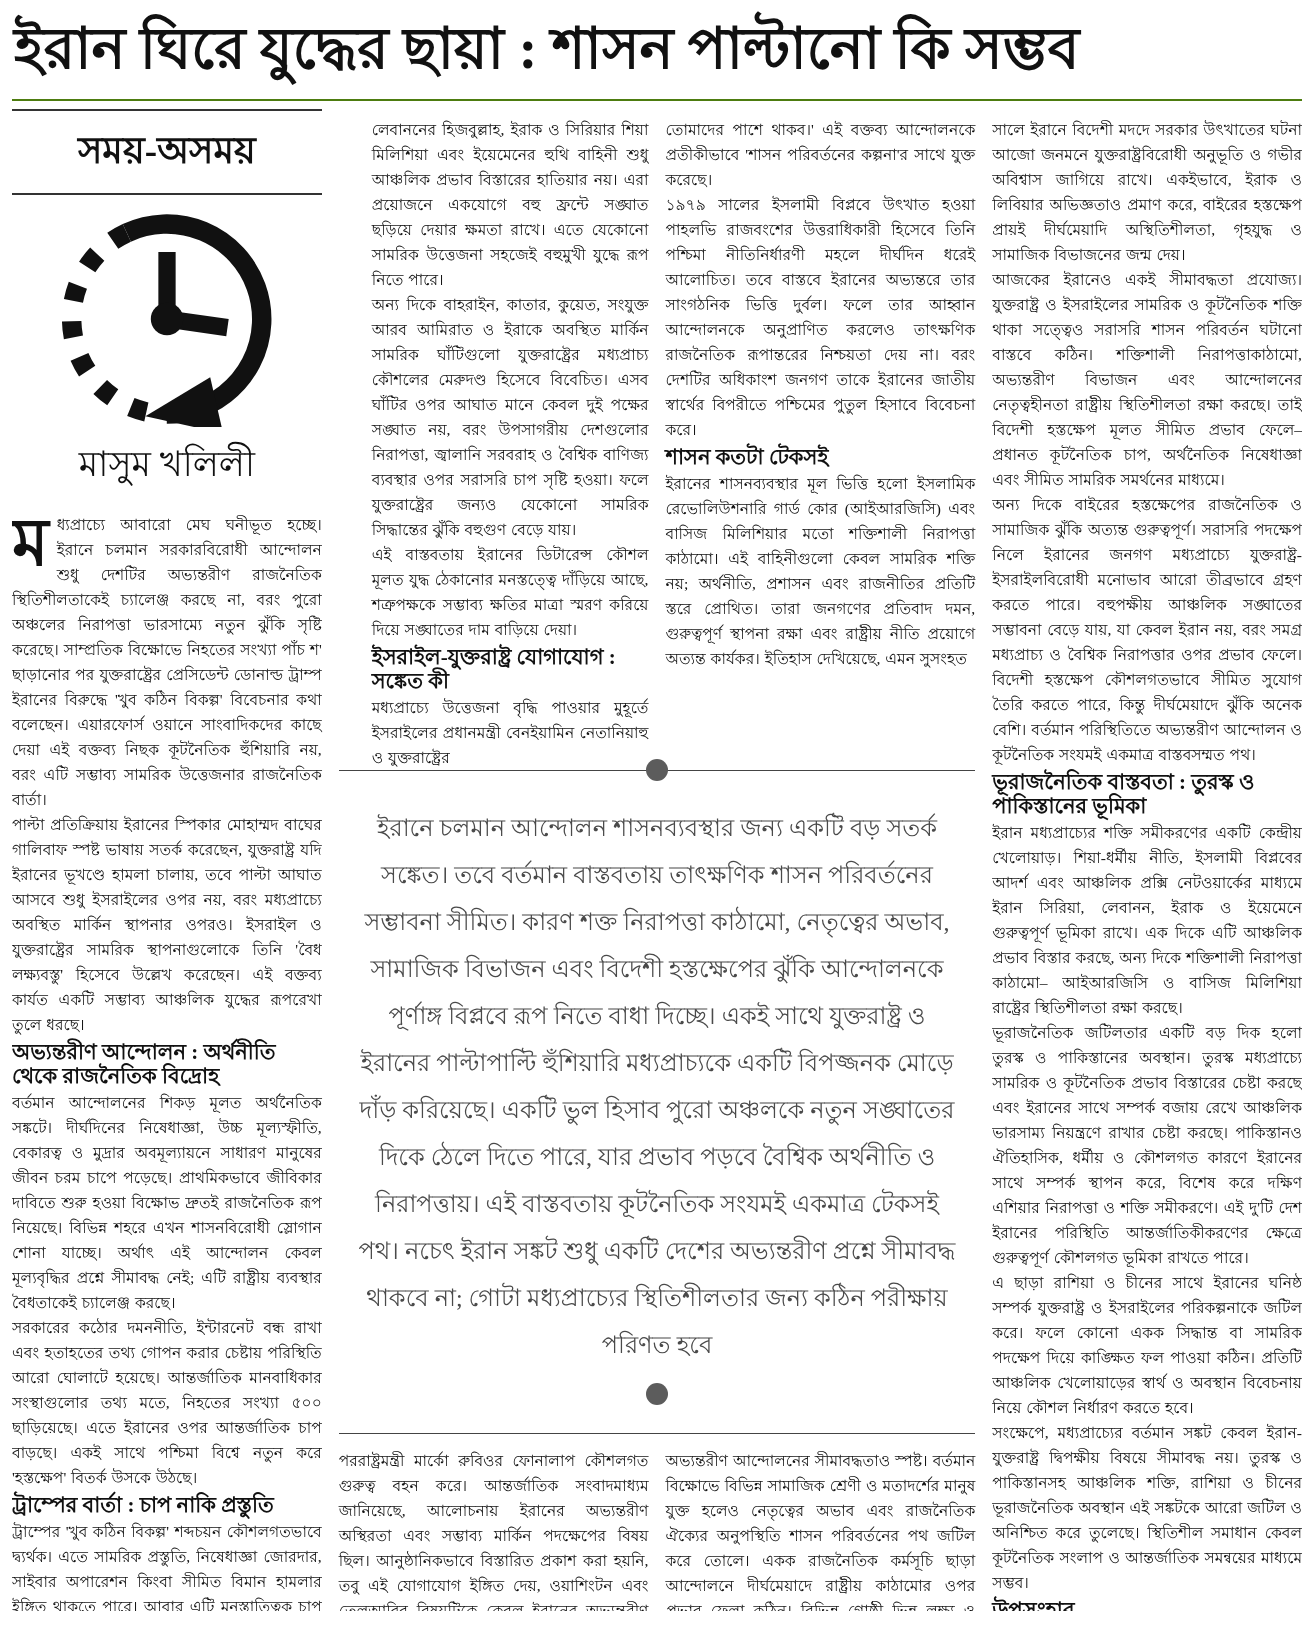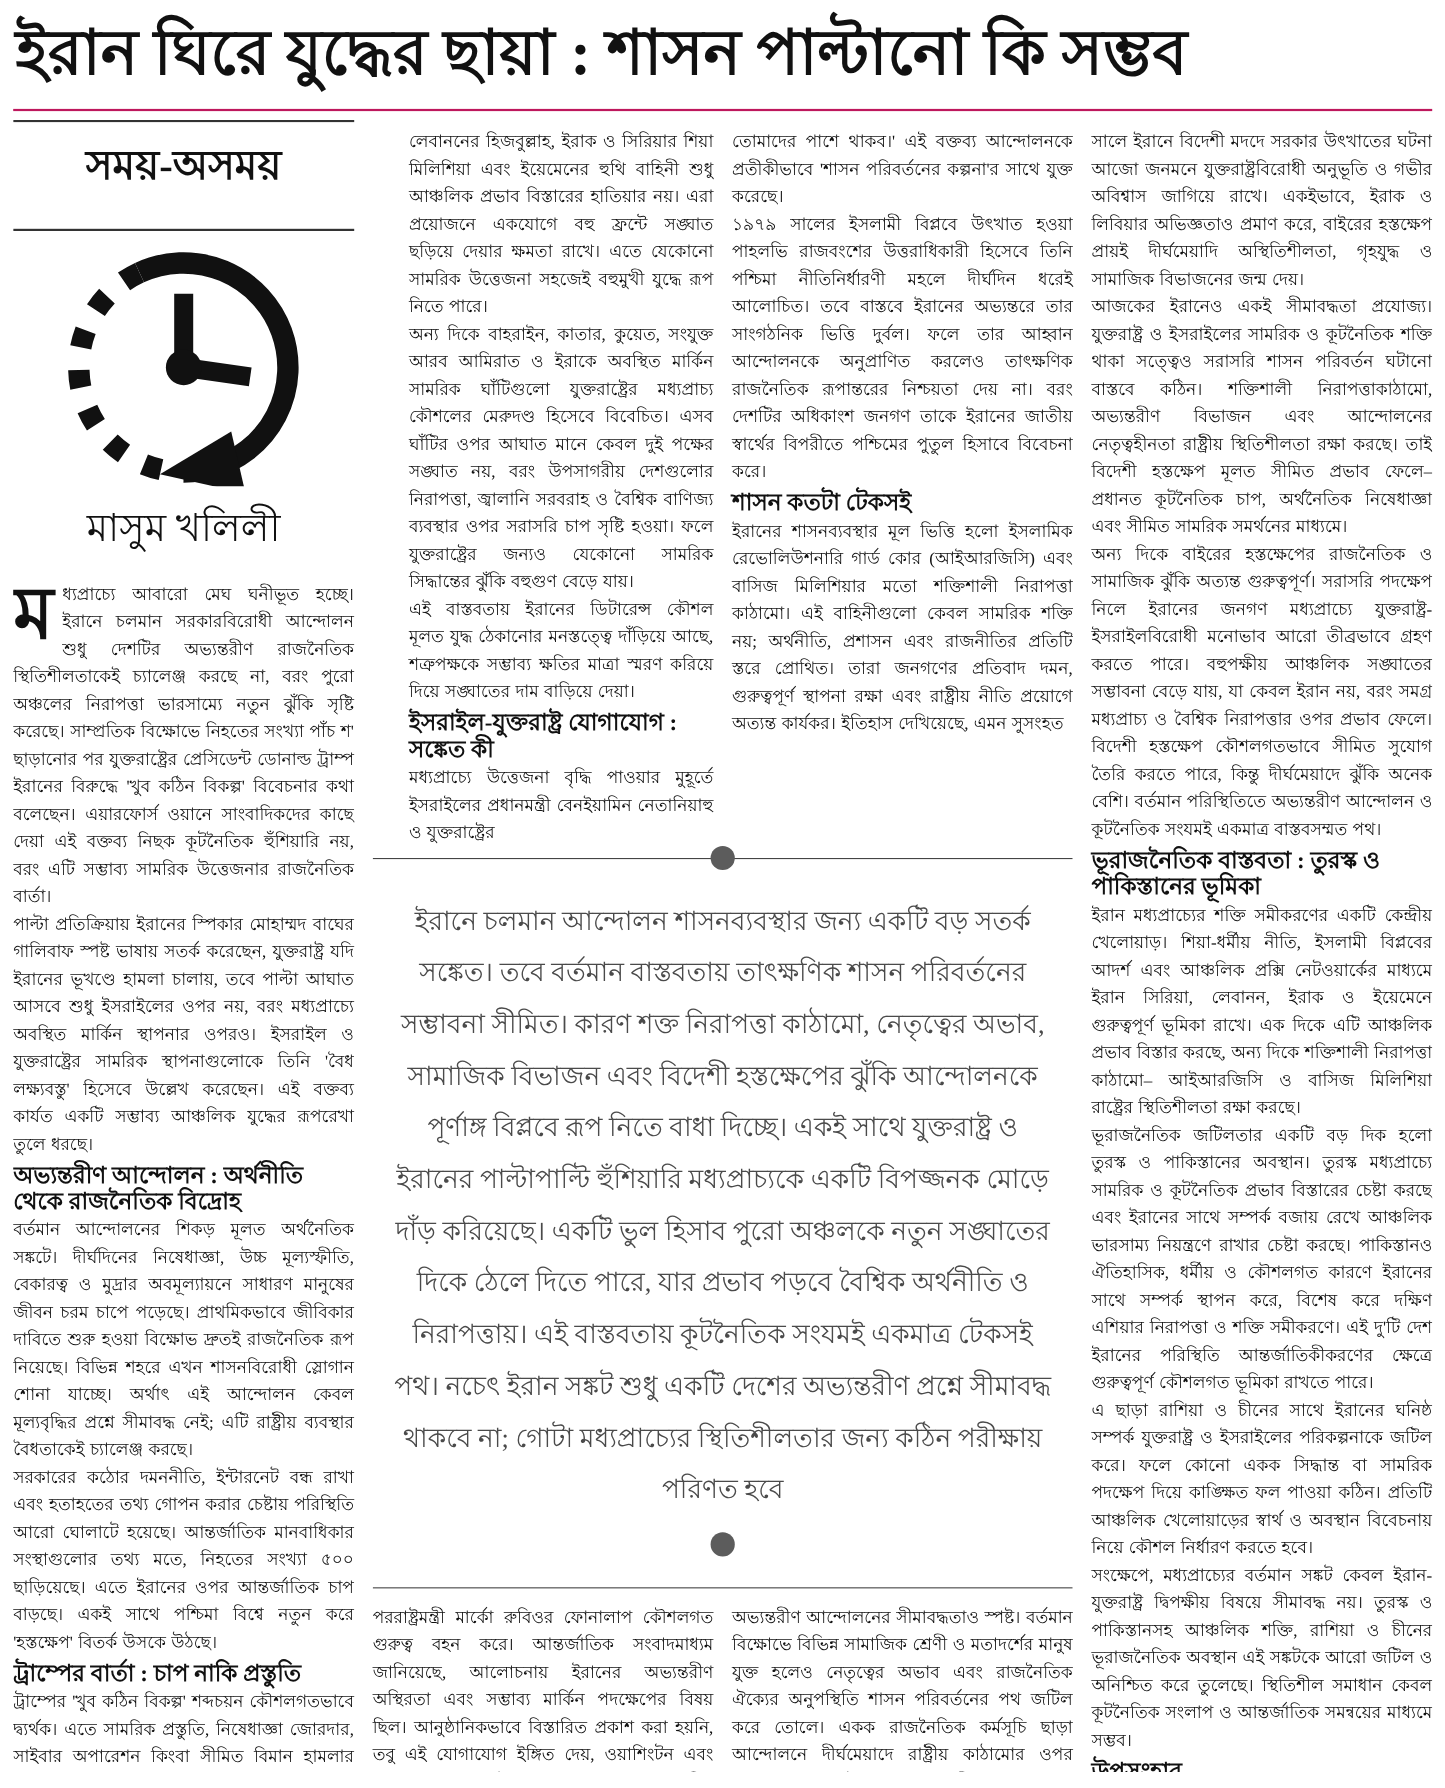--- a/index.html
+++ b/index.html
@@ -5,60 +5,60 @@
   html,body{margin:0;padding:0;background:#f4f4f2;}
   .page{
     position:relative;width:1314px;height:1625px;margin:0 auto;background:#ffffff;
     box-sizing:border-box;padding:6px 12px 0 12px;overflow:hidden;
     font-family:"Liberation Serif","DejaVu Serif",serif;color:#111;
   }
   
   .headline{
     font-size:57px;line-height:1.45;font-weight:700;letter-spacing:0px;
     margin:0;padding:2px 2px 8px 2px;white-space:nowrap;
-    border-bottom:2px solid #be185d;
+    border-bottom:2px solid #4d7c0f;
   }
   
   .content{
     display:grid;grid-template-columns:repeat(4,1fr);column-gap:17px;
     grid-template-rows:auto auto 1fr;align-items:start;
     height:1502px;overflow:hidden;margin-top:8px;
   }
   .col1{grid-column:1;grid-row:1 / span 3;}
   .col2up{grid-column:2;grid-row:1;padding-top:8px;margin-left:33px;}
   .col3up{grid-column:3;grid-row:1;padding-top:8px;}
   .quoteblock{grid-column:2 / span 2;grid-row:2;}
   .col2lo{grid-column:2;grid-row:3;padding-top:14px;}
   .col3lo{grid-column:3;grid-row:3;padding-top:14px;}
   .col4{grid-column:4;grid-row:1 / span 3;padding-top:8px;}
   
   .colhead{text-align:center;}
   .colhead-title{
-    font-size:37px;font-weight:700;margin:0;padding:10px 0 24px 0;
+    font-size:37px;font-weight:700;margin:0;padding:10px 0 9px 0;
     border-top:2px solid #333;border-bottom:2px solid #333;
   }
   .clock-wrap{padding:16px 0 4px 0;text-align:center;}
   .clock-wrap svg{width:216px;height:216px;}
   .author-name{font-size:35px;text-align:center;margin:2px 0 16px 0;font-weight:400;}
   
   .body-p{
     font-size:15.5px;line-height:25px;text-align:justify;margin:0;
     word-spacing:1px;
   }
   .subhead{
     font-size:21px;line-height:24px;font-weight:700;margin:3px 0 2px 0;text-align:left;
   }
   .dropcap{
     float:left;font-size:66px;line-height:58px;font-weight:700;
     padding:2px 8px 0 0;
   }
   
   .quoteblock{
     position:relative;border-top:1.5px solid #444;border-bottom:1.5px solid #444;
-    margin-top:10px;padding:34px 14px 26px 14px;
+    padding:34px 14px 26px 14px;
   }
   .quote-dot-top{
     position:absolute;top:-12px;left:50%;margin-left:-11px;
     width:22px;height:22px;border-radius:50%;background:#5c5c5c;
   }
   .quote-text{
     font-size:24px;line-height:47px;text-align:center;color:#4a4a4a;margin:0;
     font-weight:400;
   }
   .quote-dot-bottom{

